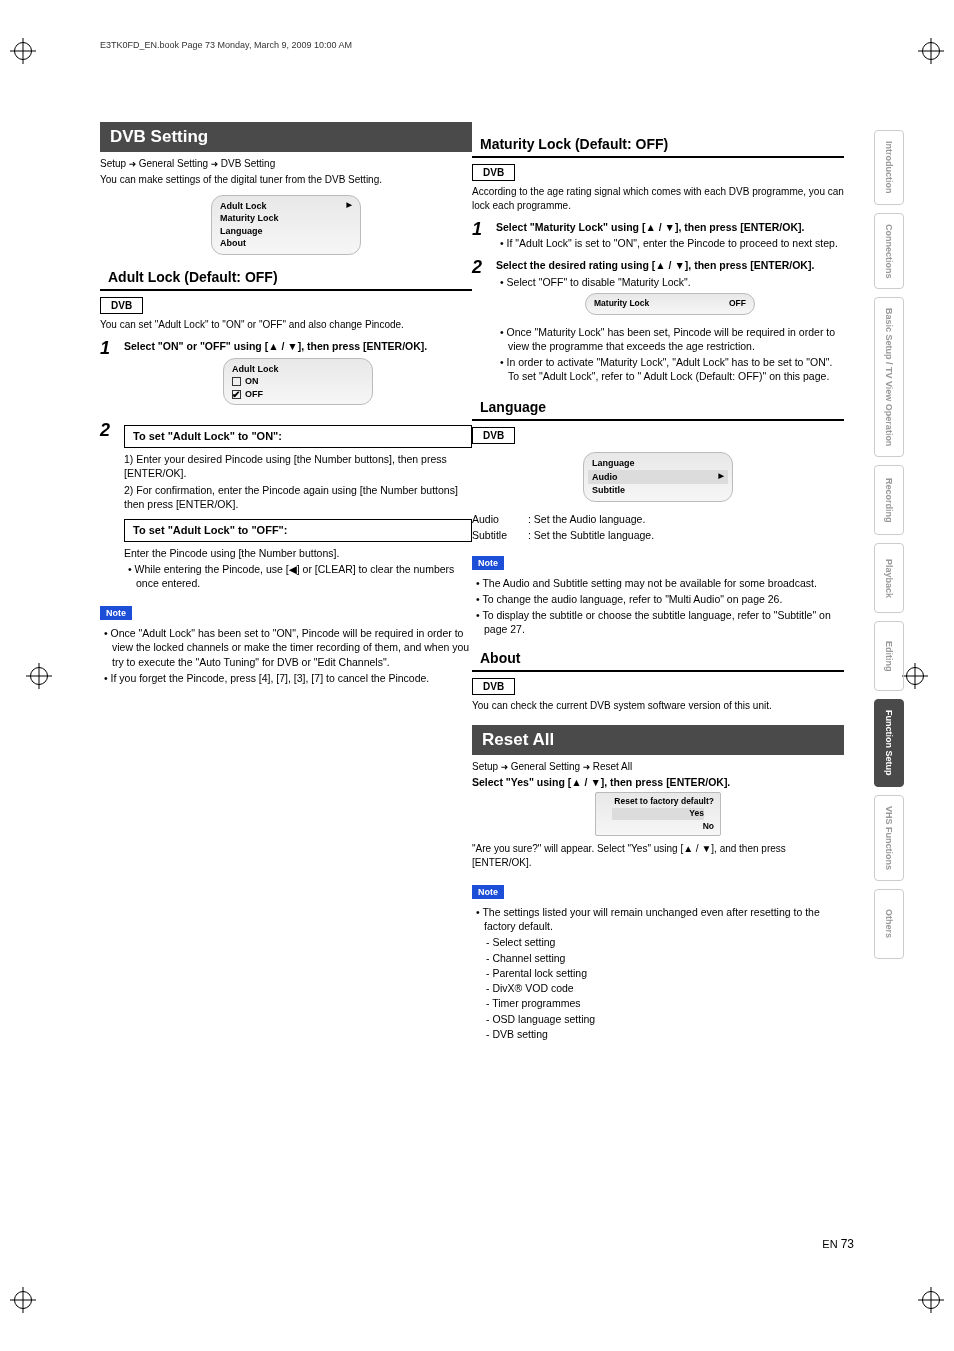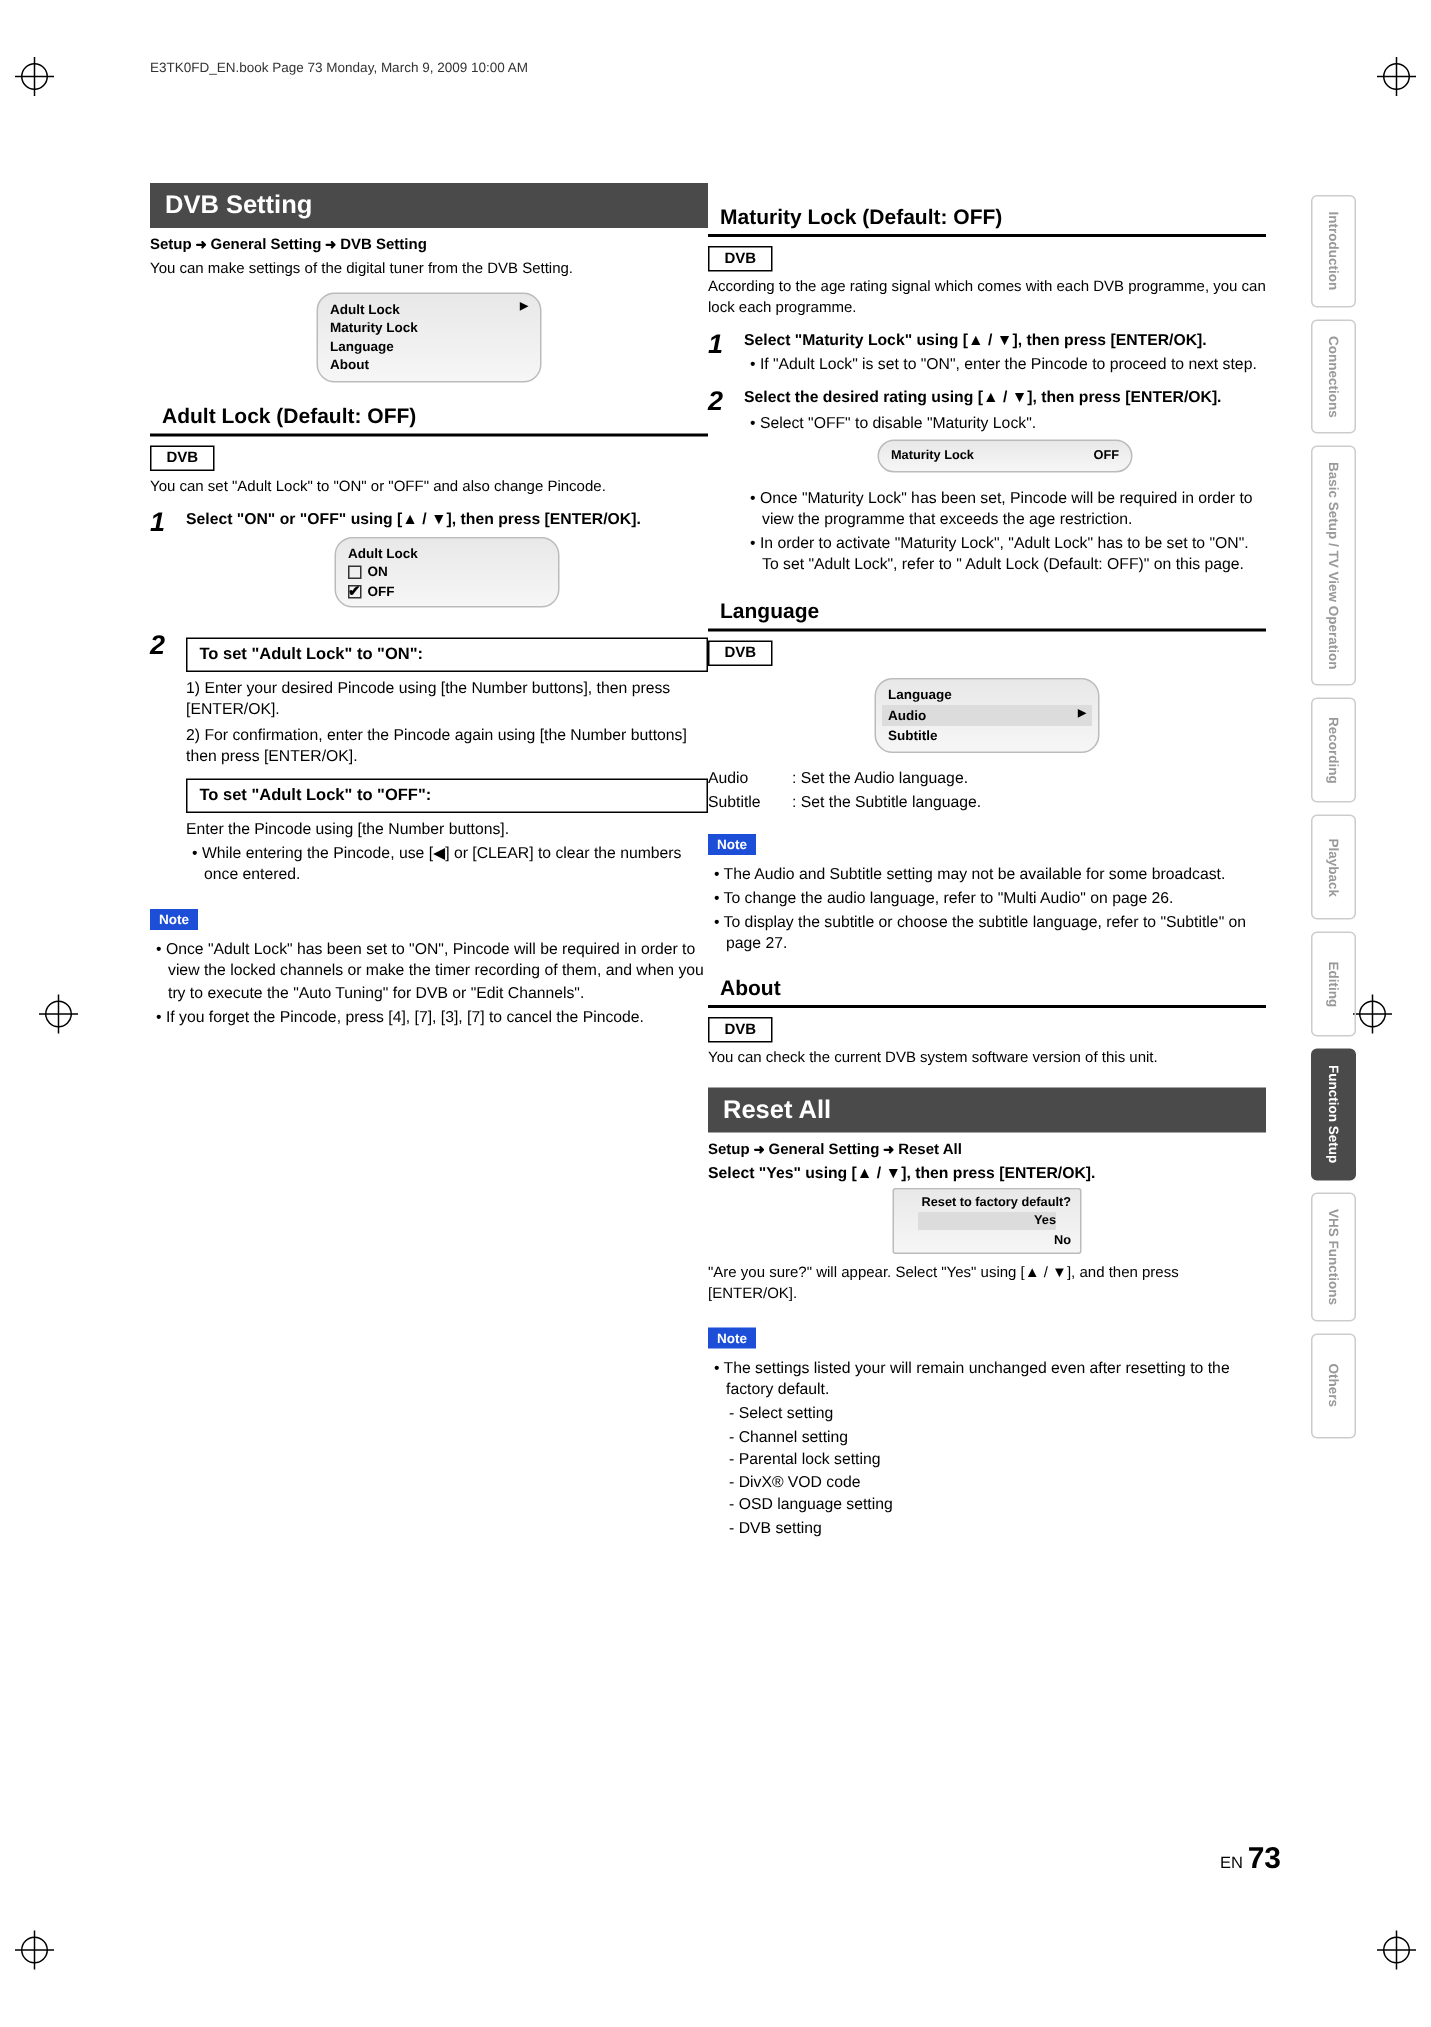--- a/index.html
+++ b/index.html
@@ -49,21 +49,21 @@
   }
   .tab.active { color: #fff; background: #4a4a4a; border-color: #4a4a4a; }
   .section-main {
     background: #4a4a4a;
     color: #fff;
     font-weight: bold;
     font-size: 17px;
     padding: 5px 10px;
     margin-bottom: 6px;
   }
-  .breadcrumb { font-size: 10px; margin-bottom: 4px; font-weight: bold; }
+  .breadcrumb { font-size: 10px; margin-bottom: 4px; }
   .arrow::after { content: " ➜ "; font-size: 9px; }
   .intro { font-size: 10px; margin-bottom: 8px; line-height: 1.35; }
   .menu-box {
     background: linear-gradient(#e8e8e8,#f6f6f6);
     border: 1px solid #bbb;
     border-radius: 12px;
     font-size: 9px;
     font-weight: bold;
     padding: 4px 8px;
     margin: 4px auto 10px auto;
@@ -117,21 +117,21 @@
   .cb.checked::after { content: "✔"; position: absolute; top: -3px; left: -1px; font-size: 10px; }
   .deflist { font-size: 10.5px; line-height: 1.5; margin: 4px 0; }
   .deflist .row { display: flex; gap: 6px; }
   .deflist .term { width: 50px; }
   .footer-pn {
     position: absolute;
     bottom: 100px;
     right: 100px;
     font-size: 11px;
   }
-  .footer-pn .pn { font-size: 20px; font-weight: bold; }
+  .footer-pn .pn { font-size: 12px; font-weight: normal; }
   .reg-circle {
     position: absolute;
     width: 18px; height: 18px;
     border: 1px solid #000;
     border-radius: 50%;
   }
   .reg-circle::before, .reg-circle::after {
     content: ""; position: absolute; background: #000;
   }
   .reg-circle::before { left: 50%; top: -5px; bottom: -5px; width: 1px; transform: translateX(-50%); }
@@ -294,20 +294,21 @@
       <div>No</div>
     </div>
     <div class="intro">"Are you sure?" will appear. Select "Yes" using [▲ / ▼], and then press [ENTER/OK].</div>
     <div class="note-tag">Note</div>
     <div class="bullet">The settings listed your will remain unchanged even after resetting to the factory default.</div>
     <div class="sublist">
       <div>Select setting</div>
       <div>Channel setting</div>
       <div>Parental lock setting</div>
       <div>DivX® VOD code</div>
+      <div>Timer programmes</div>
       <div>OSD language setting</div>
       <div>DVB setting</div>
     </div>
   </div>
 </div>
 
 <div class="side-tabs">
   <div class="tab">Introduction</div>
   <div class="tab">Connections</div>
   <div class="tab">Basic Setup / TV View Operation</div>

